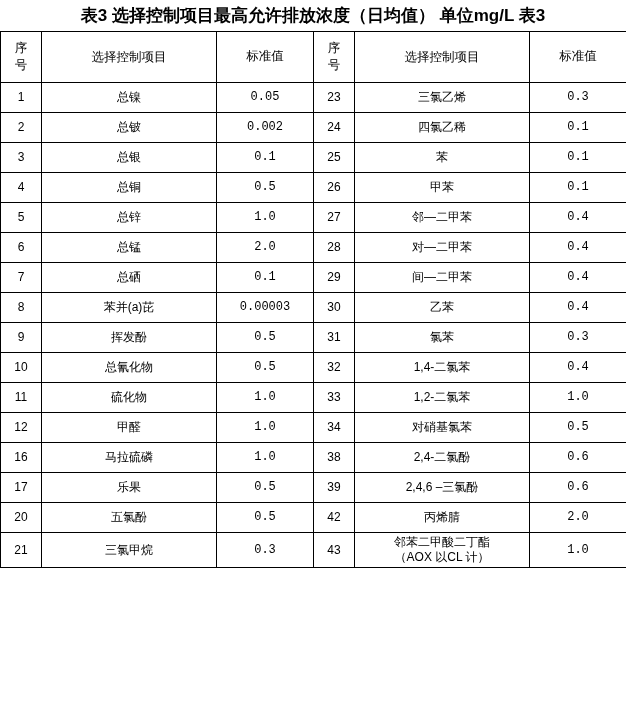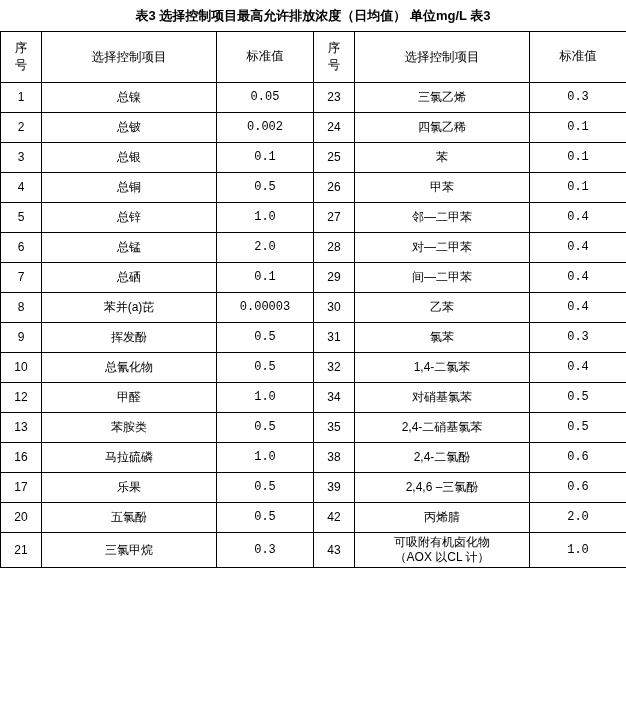--- a/index.html
+++ b/index.html
@@ -16,21 +16,21 @@
   }
   .page {
     width: 626px;
     height: 713px;
     position: relative;
     box-sizing: border-box;
     padding: 0;
   }
   .title {
     text-align: center;
-    font-size: 13px;
+    font-size: 17px;
     font-weight: bold;
     line-height: 16px;
     padding: 8px 0 7px 0;
     letter-spacing: 0px;
     white-space: nowrap;
   }
   table.data {
     border-collapse: collapse;
     width: 592px;
     margin: 0 auto;
@@ -161,33 +161,33 @@
         </tr>
         <tr>
           <td class="col-no">10</td>
           <td class="col-item">总氰化物</td>
           <td class="col-val">0.5</td>
           <td class="col-no">32</td>
           <td class="col-item">1,4-二氯苯</td>
           <td class="col-val">0.4</td>
         </tr>
         <tr>
+          <td class="col-no">11</td>
+          <td class="col-item">硫化物</td>
+          <td class="col-val">1.0</td>
+          <td class="col-no">33</td>
+          <td class="col-item">1,2-二氯苯</td>
+          <td class="col-val">1.0</td>
+        </tr>
+        <tr>
           <td class="col-no">12</td>
           <td class="col-item">甲醛</td>
           <td class="col-val">1.0</td>
           <td class="col-no">34</td>
           <td class="col-item">对硝基氯苯</td>
-          <td class="col-val">0.5</td>
-        </tr>
-        <tr>
-          <td class="col-no">13</td>
-          <td class="col-item">苯胺类</td>
-          <td class="col-val">0.5</td>
-          <td class="col-no">35</td>
-          <td class="col-item">2,4-二硝基氯苯</td>
           <td class="col-val">0.5</td>
         </tr>
         <tr>
           <td class="col-no">16</td>
           <td class="col-item">马拉硫磷</td>
           <td class="col-val">1.0</td>
           <td class="col-no">38</td>
           <td class="col-item">2,4-二氯酚</td>
           <td class="col-val">0.6</td>
         </tr>
@@ -206,21 +206,21 @@
           <td class="col-no">42</td>
           <td class="col-item">丙烯腈</td>
           <td class="col-val">2.0</td>
         </tr>
         <tr>
           <td class="col-no">21</td>
           <td class="col-item">三氯甲烷</td>
           <td class="col-val">0.3</td>
           <td class="col-no">43</td>
           <td class="col-item two-line">
-            <div>可吸附有机卤化物</div>
+            <div>邻苯二甲酸二丁酯</div>
             <div>（AOX 以CL 计）</div>
           </td>
           <td class="col-val">1.0</td>
         </tr>
       </tbody>
   </table>
 
 </div>
 
 </body></html>

